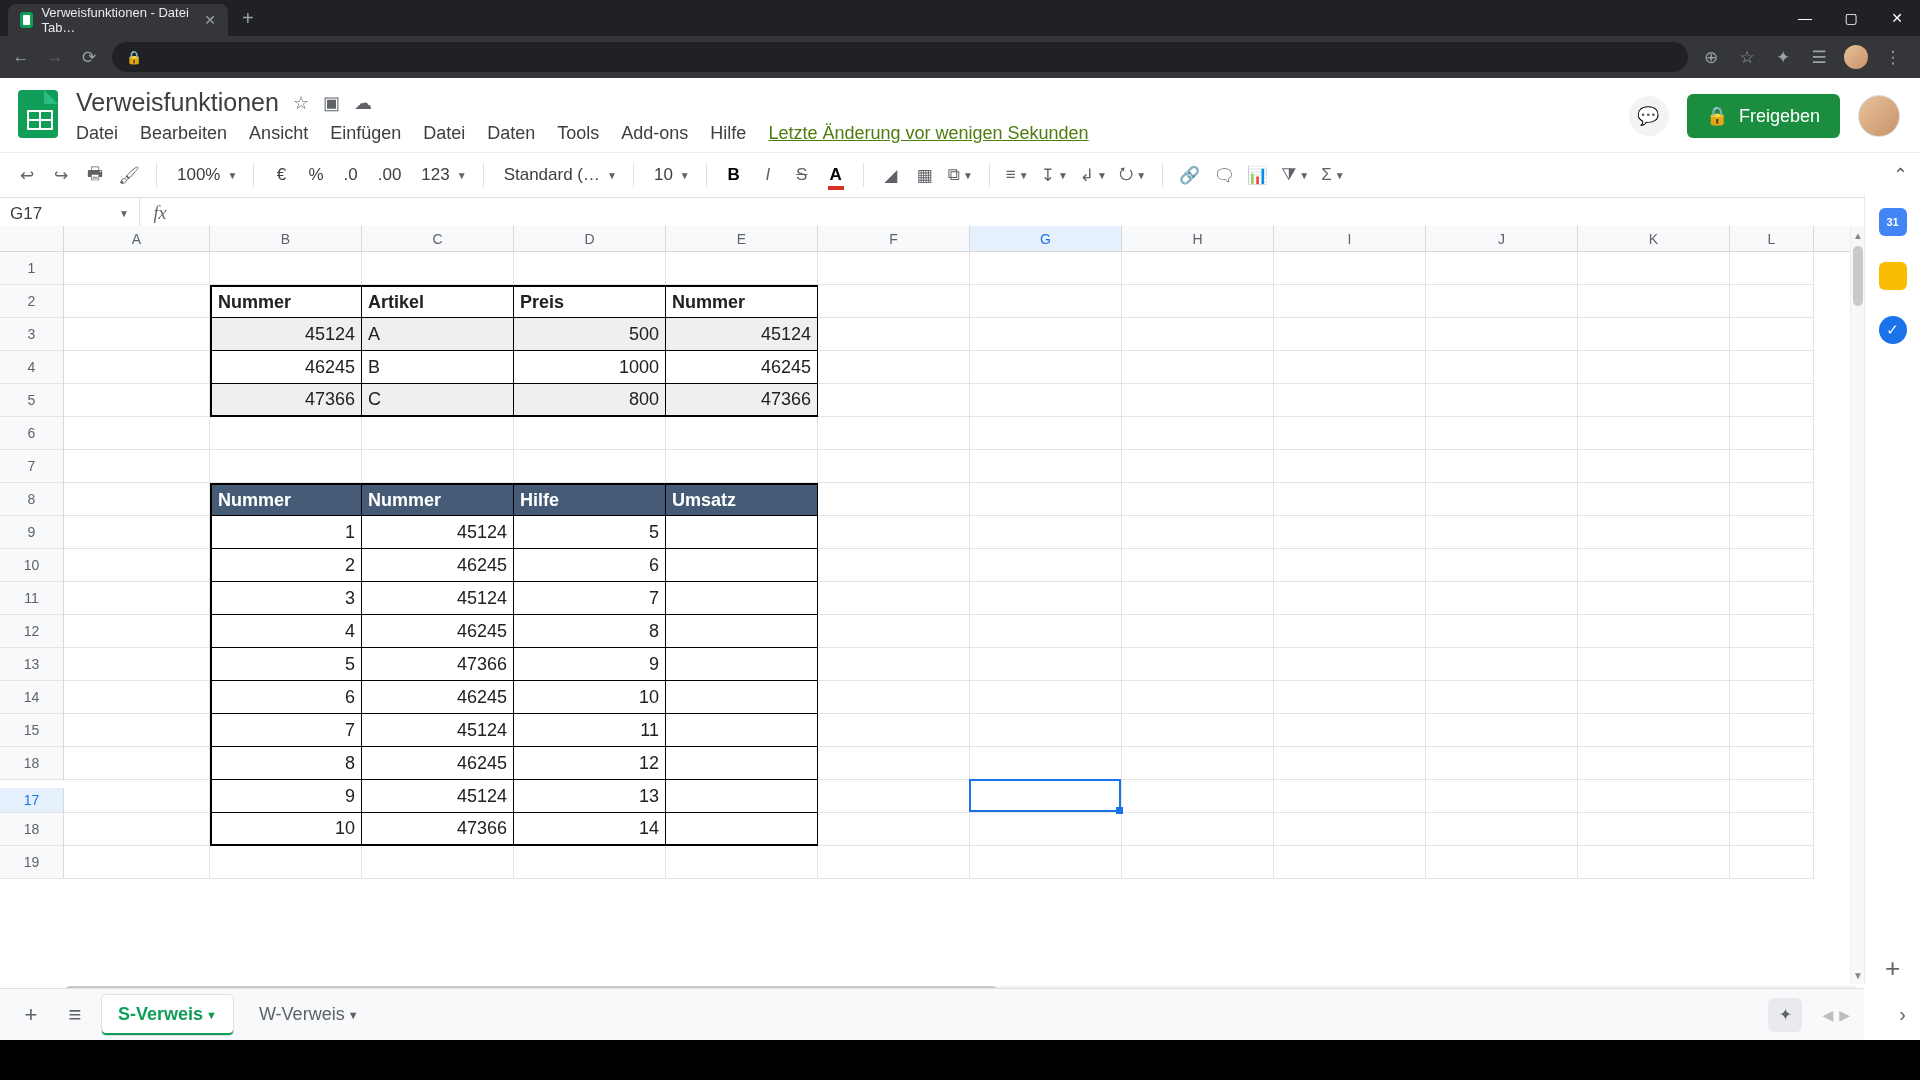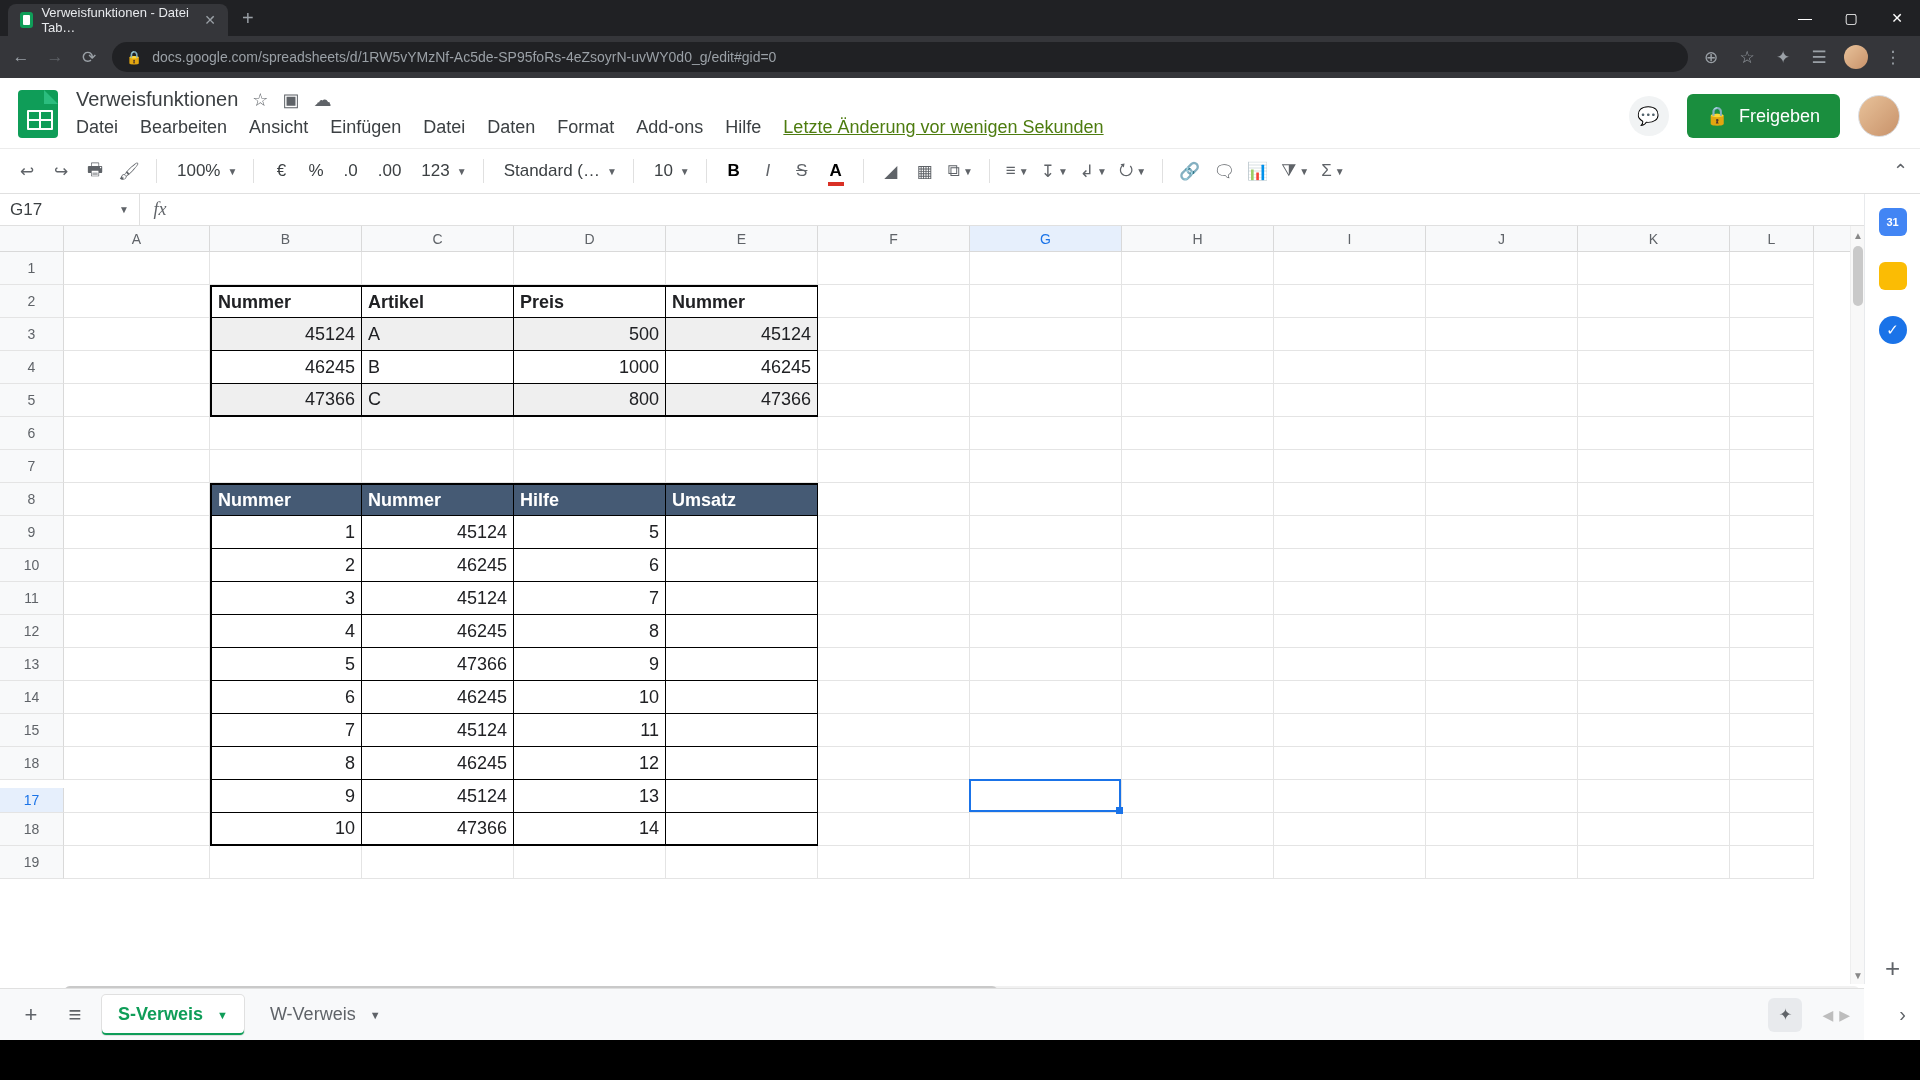--- a/index.html
+++ b/index.html
@@ -29,21 +29,21 @@
   
   .docbar { display:flex; align-items:flex-start; padding:10px 20px 0 12px; gap:12px; }
   .sheets-logo { width:52px; height:52px; display:flex; align-items:center; justify-content:center; }
   .sheets-logo-inner { width:40px; height:48px; background:#0f9d58; border-radius:4px; position:relative; }
   .sheets-logo-inner::before { content:""; position:absolute; top:0; right:0; width:14px; height:14px; background:#2bbd7e; clip-path: polygon(0 0,100% 100%,0 100%); }
   .sheets-logo-inner::after { content:""; position:absolute; left:9px; top:20px; width:22px; height:16px; border:2px solid #fff; border-radius:1px; background:
      linear-gradient(#fff,#fff) center/2px 100% no-repeat,
      linear-gradient(#fff,#fff) center/100% 2px no-repeat; }
   .doc-meta { display:flex; flex-direction:column; gap:2px; }
   .title-row { display:flex; align-items:center; gap:14px; }
-  .doc-title { font-size:20px; color:#3c4043; letter-spacing:0; }
+  .doc-title { font-size:25px; color:#3c4043; letter-spacing:0; }
   .title-icn { color:#5f6368; font-size:18px; }
   .menu-row { display:flex; align-items:center; gap:22px; font-size:18px; color:#3c4043; padding-top:4px; }
   .menu-row .hist { color:#4d7c0f; text-decoration:underline; }
   .docbar-right { margin-left:auto; display:flex; align-items:center; gap:18px; padding-top:6px; }
   .comment-btn { width:40px; height:40px; border-radius:50%; background:#f1f3f4; display:flex; align-items:center; justify-content:center; color:#5f6368; font-size:18px; }
   .share-btn { height:44px; background:#1a8e3e; color:#fff; border-radius:6px; display:flex; align-items:center; gap:10px; padding:0 20px; font-size:18px; font-weight:500; }
   .avatar-lg { width:42px; height:42px; border-radius:50%; background:linear-gradient(135deg,#e8c29a,#c8926a); border:1px solid #dadce0; }
 
   
   .toolbar { height:46px; border-top:1px solid #ececec; border-bottom:1px solid #e0e0e0; display:flex; align-items:center; padding:0 12px; gap:4px; color:#5f6368; font-size:17px; margin-top:8px; position:relative; }
@@ -114,21 +114,21 @@
   .active-cell { position:absolute; border:2px solid #1a73e8; background:transparent; pointer-events:none; }
   .active-cell::after { content:""; position:absolute; right:-4px; bottom:-4px; width:7px; height:7px; background:#1a73e8; }
 
   
   .hscroll { position:absolute; left:64px; bottom:42px; right:60px; height:12px; background:#f1f1f1; border-radius:6px; }
   .hscroll-thumb { position:absolute; left:0; top:0; height:100%; width:52%; background:#c9c9c9; border-radius:6px; }
 
   
   .sheetbar { position:absolute; left:0; right:56px; bottom:0; height:52px; border-top:1px solid #e0e0e0; background:#f8f9fa; display:flex; align-items:center; padding:0 14px; gap:10px; }
   .sb-btn { width:34px; height:34px; display:flex; align-items:center; justify-content:center; color:#5f6368; font-size:22px; }
-  .sheet-tab { height:40px; display:flex; align-items:center; gap:14px; padding:0 16px; border-radius:4px; font-size:18px; color:#5f6368; }
+  .sheet-tab { height:40px; display:flex; align-items:center; gap:3px; padding:0 16px; border-radius:4px; font-size:18px; color:#5f6368; }
   .sheet-tab.active { background:#fff; color:#0f9d58; font-weight:600; box-shadow:0 -2px 0 #0f9d58 inset, 0 0 0 1px #e0e0e0; }
   .sheet-dd { font-size:11px; }
   .explore { margin-left:auto; width:34px; height:34px; background:#e8eaed; border-radius:6px; display:flex; align-items:center; justify-content:center; color:#5f6368; }
   .tabnav { display:flex; gap:6px; margin-left:10px; color:#bdbdbd; font-size:14px; }
 
   
   .vscroll { position:absolute; right:56px; top: calc(70px + 46px + 32px); bottom:56px; width:14px; background:#f8f8f8; border-left:1px solid #eee; }
   .vthumb { position:absolute; top:20px; left:2px; width:10px; height:60px; background:#c9c9c9; border-radius:5px; }
   .varr { position:absolute; left:0; width:14px; height:14px; display:flex; align-items:center; justify-content:center; font-size:10px; color:#888; }
   .varr.up{top:2px}.varr.dn{bottom:2px}
@@ -150,21 +150,20 @@
     <div class="win-ctrl">✕</div>
   </div>
 </div>
 
 <div class="addr-bar">
   <div class="nav-icn">←</div>
   <div class="nav-icn" style="opacity:.4">→</div>
   <div class="nav-icn">⟳</div>
   <div class="url-pill">
     <span class="lock">🔒</span>
-    <span>docs.google.com/spreadsheets/d/1RW5vYMzNf-Ac5de-SP95foRs-4eZsoyrN-uvWY0d0_g/edit#gid=0</span>
   </div>
   <div class="right-icns">
     <div class="nav-icn">⊕</div>
     <div class="nav-icn">☆</div>
     <div class="nav-icn">✦</div>
     <div class="nav-icn">☰</div>
     <div class="avatar-sm"></div>
     <div class="nav-icn">⋮</div>
   </div>
 </div>
@@ -182,21 +181,21 @@
         <span class="title-icn">▣</span>
         <span class="title-icn">☁</span>
       </div>
       <div class="menu-row">
         <span>Datei</span>
         <span>Bearbeiten</span>
         <span>Ansicht</span>
         <span>Einfügen</span>
         <span>Datei</span>
         <span>Daten</span>
-        <span>Format</span>
+        <span>Tools</span>
         <span>Add-ons</span>
         <span>Hilfe</span>
         <span class="hist">Letzte Änderung vor wenigen Sekunden</span>
       </div>
     </div>
     <div class="docbar-right">
       <div class="comment-btn">
           <span>💬</span>
         </div>
       <div class="share-btn">

